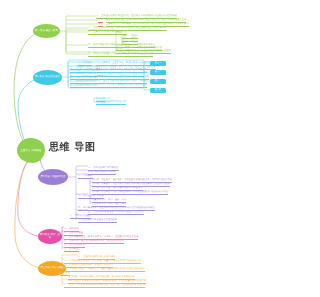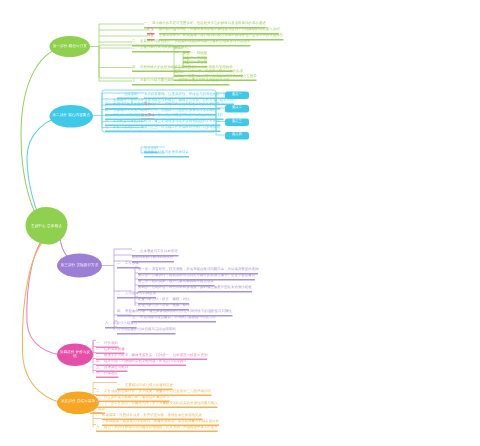--- a/index.html
+++ b/index.html
@@ -98,20 +98,21 @@
 
     <path d="M62,237 L62,227 M62,227 L62,249 M62,227 L64,227 M62,231 L64,231 M62,235 L64,235 M62,239 L64,239 M62,243 L64,243 M62,247 L64,247" stroke="#e97fbe" stroke-width="0.45" fill="none"></path>
 
     <path d="M66,269 L62,269 M62,255 L62,285 M62,255 L78,255 M62,259 L64,259 M62,263 L64,263 M62,267 L64,267 M62,271 L64,271 M62,275 L68,275 M62,279 L68,279 M62,283 L64,283" stroke="#f3b352" stroke-width="0.45" fill="none"></path>
   </svg>
 
   <div class="node root-blob" style="left:17px;top:138px;">
     <span>主题中心
 总体概述</span>
   </div>
+  <div class="node root-title" style="left:49px;top:140px;">思维 导图</div>
 
   <div class="node bubble" style="left:33px;top:24px;width:27px;height:14px;background:#8fd14f;">
     <span>第一部分 概念与背景</span>
   </div>
 
   <div class="node bubble" style="left:33px;top:70px;width:29px;height:15px;background:#3fc9e8;">
     <span>第二部分 核心内容要点</span>
   </div>
 
   <div class="node bubble" style="left:38px;top:169px;width:30px;height:16px;background:#9b7fd4;">

